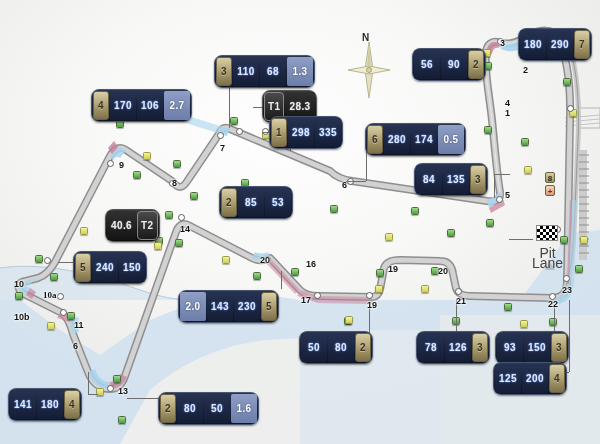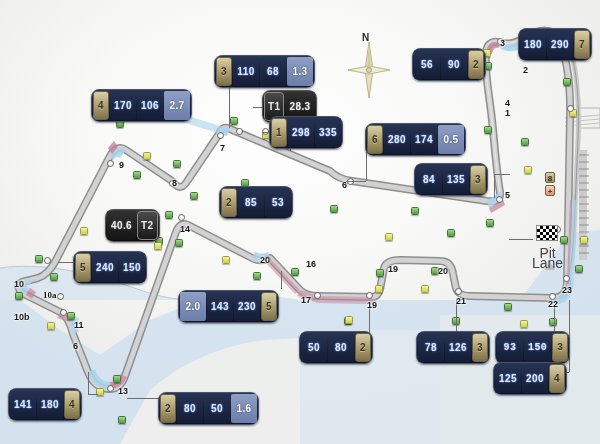--- a/index.html
+++ b/index.html
@@ -402,21 +402,21 @@
   <div class="lbl" style="left:299px; top:331px;" id="l-50">
       <span class="cell">50</span>
       <span class="cell">80</span>
       <span class="gear">2</span>
     </div>
   <div class="lbl" style="left:392px; top:331px;margin-left:24px;" id="l-78">
       <span class="cell">78</span>
       <span class="cell">126</span>
       <span class="gear">3</span>
     </div>
-  <div class="lbl" style="left:495px; top:331px;font-family:Liberation Mono, monospace;" id="l-93">
+  <div class="lbl" style="left:495px; top:331px;" id="l-93">
       <span class="cell">93</span>
       <span class="cell">150</span>
       <span class="gear">3</span>
     </div>
   <div class="lbl" style="left:493px; top:362px;" id="l-125">
       <span class="cell">125</span>
       <span class="cell">200</span>
       <span class="gear">4</span>
     </div>
 

